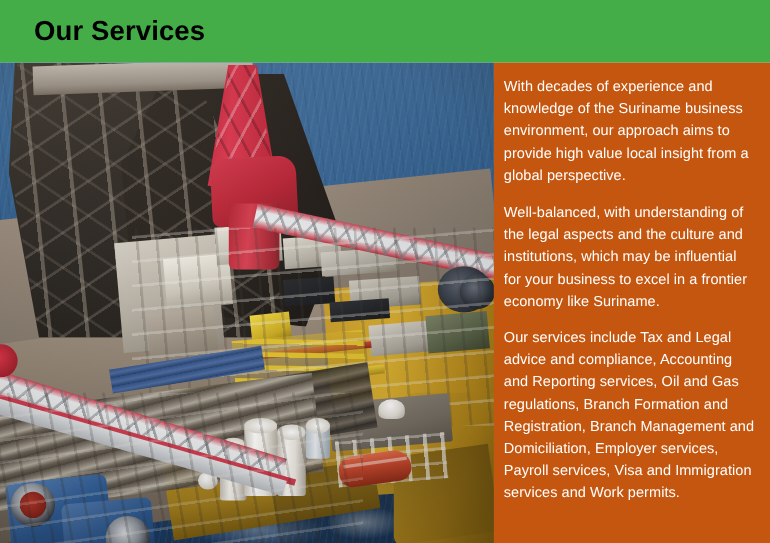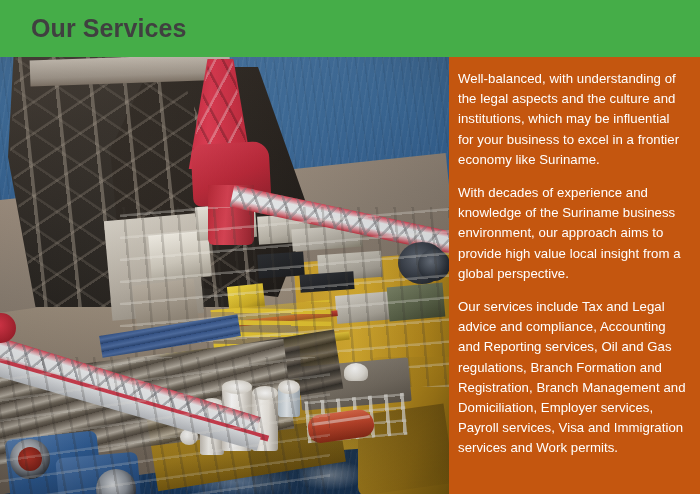--- a/index.html
+++ b/index.html
@@ -25,21 +25,21 @@
     left: 0; top: 0;
     width: 700px; height: 57px;
     background: #45ad48;
   }
   #page-title {
     position: absolute;
     left: 31px;
     top: 11px;
     font-size: 25px;
     font-weight: bold;
-    color: #404040;
+    color: #000000;
     letter-spacing: 0.1px;
     line-height: 34px;
     white-space: nowrap;
   }
 
   
   #photo {
     position: absolute;
     left: 0; top: 57px;
     width: 449px; height: 437px;
@@ -513,19 +513,19 @@
     <div class="layer drum-a"></div>
     <div class="layer drum-red"></div>
     <div class="layer drum-b"></div>
 
     <div class="layer rails2"></div>
     <div class="layer photo-tone"></div>
   </div>
 
   <div id="text-panel">
     <div id="text-body">
+      <p>With decades of experience and knowledge of the Suriname business environment, our approach aims to provide high value local insight from a global perspective.</p>
       <p>Well-balanced, with understanding of the legal aspects and the culture and institutions, which may be influential for your business to excel in a frontier economy like Suriname.</p>
-      <p>With decades of experience and knowledge of the Suriname business environment, our approach aims to provide high value local insight from a global perspective.</p>
       <p>Our services include Tax and Legal advice and compliance, Accounting and Reporting services, Oil and Gas regulations, Branch Formation and Registration, Branch Management and Domiciliation, Employer services, Payroll services, Visa and Immigration services and Work permits.</p>
     </div>
   </div>
 
 </div>
 
 </body></html>

